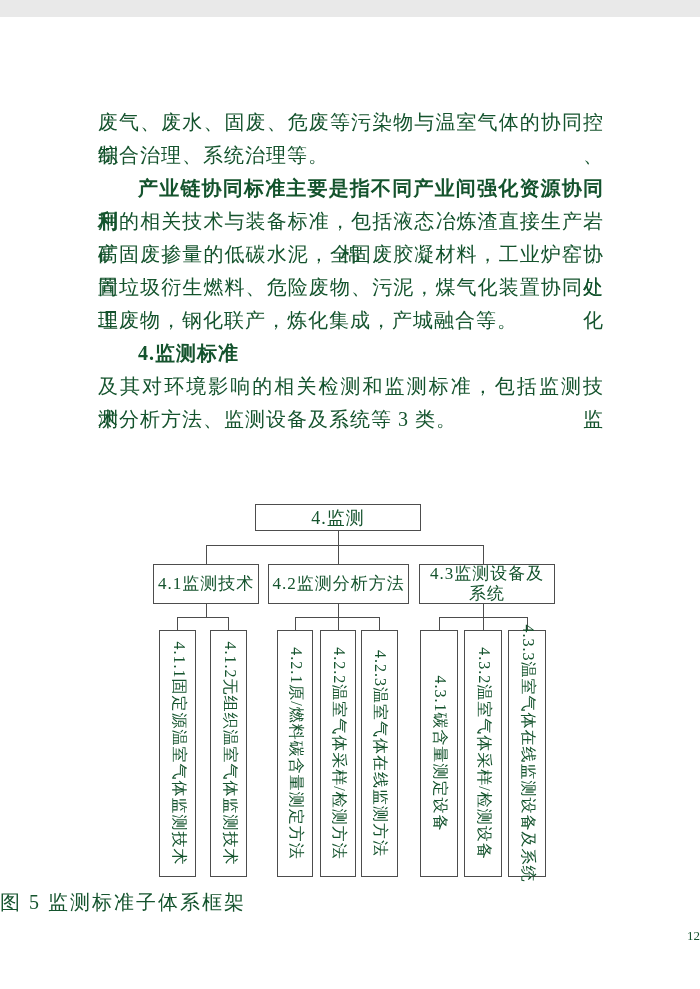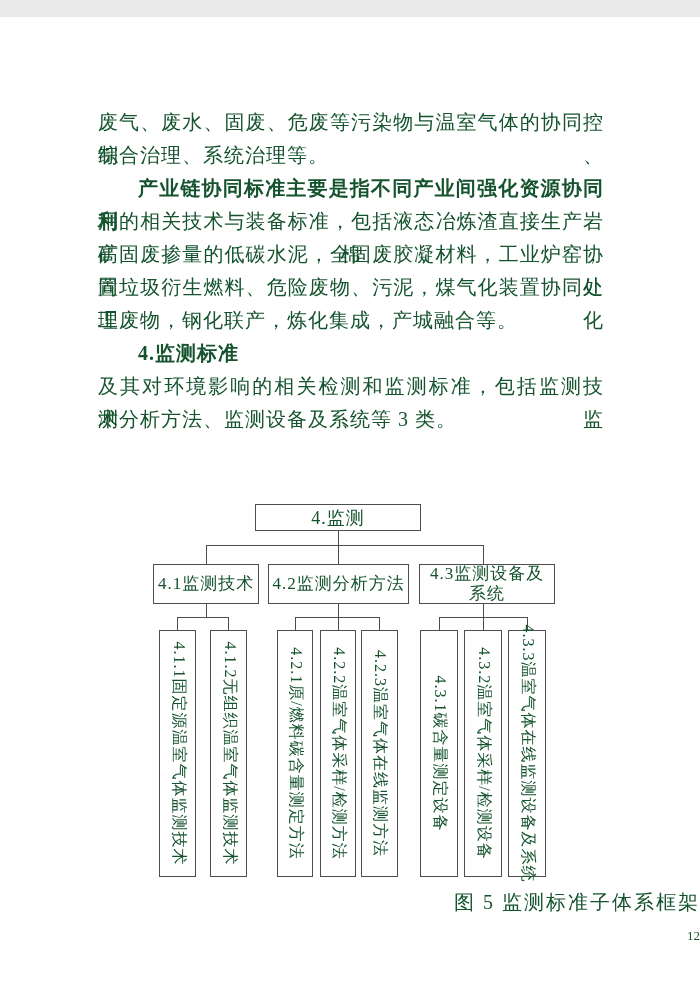--- a/index.html
+++ b/index.html
@@ -47,21 +47,21 @@
     font-size: 16px;
     letter-spacing: 1px;
   }
   .conn { position: absolute; background: #4d4d4d; }
 
   
   .figure-caption {
     position: absolute;
     left: 0; top: 872px;
     width: 700px;
-    text-align: right;
+    text-align: left;
     font-size: 20px;
     letter-spacing: 2px;
   }
   .page-number {
     position: absolute;
     left: 0; top: 911px;
     width: 700px;
     text-align: right;
     font-size: 13px;
   }

